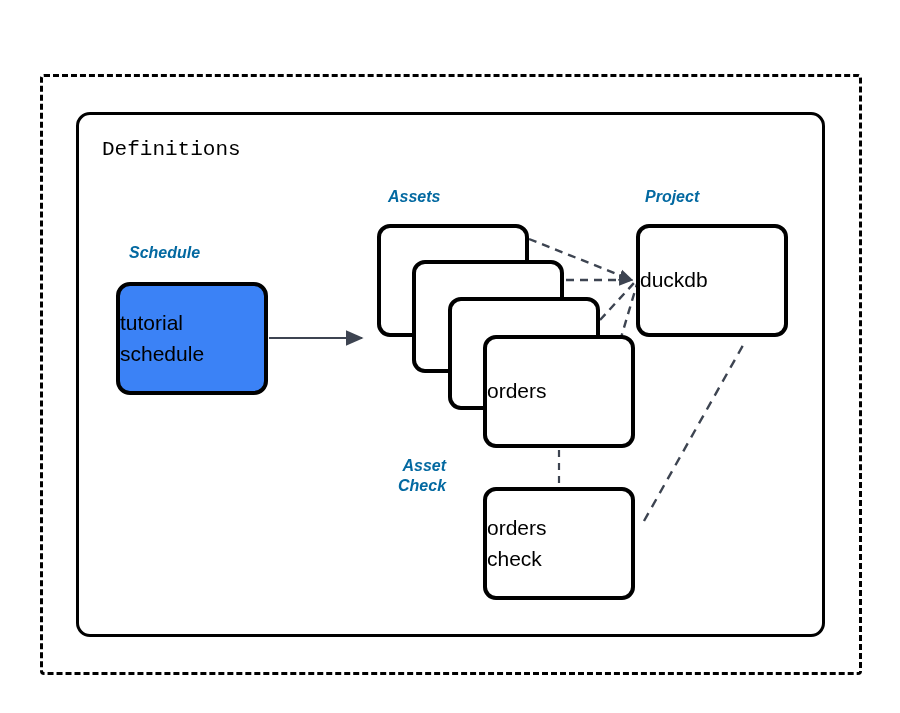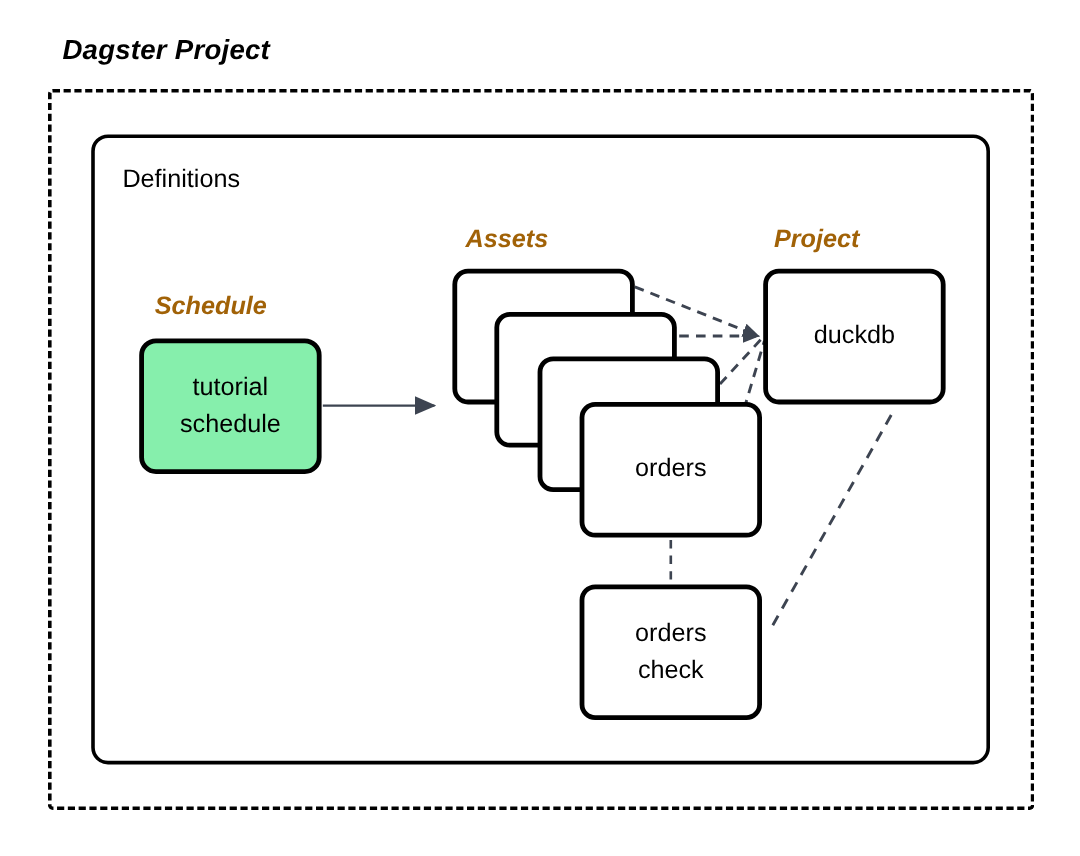--- a/index.html
+++ b/index.html
@@ -63,83 +63,83 @@
     box-sizing: border-box;
     background: transparent;
   }
   .definitions-label {
     position: absolute;
     left: 102px;
     top: 138px;
     font-size: 21px;
     color: #000000;
     white-space: nowrap;
+    font-family: Liberation Mono, monospace;
   }
 
   
   .caption {
     position: absolute;
-    font-size: 21px;
+    font-size: 16px;
     font-style: italic;
     font-weight: bold;
-    color: #a16207;
+    color: #0369a1;
     white-space: nowrap;
     line-height: 1.28;
   }
   .caption-schedule { left: 129px;  top: 243px; }
   .caption-assets   { left: 388px;  top: 187px; }
   .caption-resource { left: 645px;  top: 187px; }
   .caption-check    { left: 398px;  top: 456px; text-align: right; }
 
   
   .node {
     position: absolute;
     box-sizing: border-box;
     border: 4px solid #000000;
     border-radius: 13px;
     background: #ffffff;
     display: flex;
     flex-direction: column;
-    align-items: center;
+    align-items: flex-start;
     justify-content: center;
     font-size: 21px;
     color: #000000;
     line-height: 1.45;
     text-align: center;
   }
   .node-line { display: block; }
 
   
   .node-schedule {
     left: 116px;
     top: 282px;
     width: 152px;
     height: 113px;
-    background: #86efac;
+    background: #3b82f6;
     border-radius: 14px;
   }
 
   
   .node-asset-1 { left: 377px; top: 224px; width: 152px; height: 113px; }
   .node-asset-2 { left: 412px; top: 260px; width: 152px; height: 113px; }
   .node-asset-3 { left: 448px; top: 297px; width: 152px; height: 113px; }
   .node-asset-4 { left: 483px; top: 335px; width: 152px; height: 113px; }
 
   
   .node-resource { left: 636px; top: 224px; width: 152px; height: 113px; }
 
   
   .node-check { left: 483px; top: 487px; width: 152px; height: 113px; }
 </style>
 </head>
 <body>
 
 <div id="canvas">
 
-  <div class="project-title">Dagster Project</div>
 
   <div class="project-boundary"></div>
 
   <div class="definitions-box"></div>
   <div class="definitions-label">Definitions</div>
 
   <svg id="edges" viewBox="0 0 900 713">
     <defs>
       <marker id="arrowhead" markerWidth="9" markerHeight="9" refX="8.2" refY="4.5" orient="auto" markerUnits="strokeWidth">
         <path d="M0,0.6 L9,4.5 L0,8.4 Z" fill="#3d4451"></path>
@@ -177,20 +177,24 @@
       <line x1="644" y1="521" x2="746" y2="340" stroke="#3d4451" stroke-width="2.4" stroke-dasharray="9,7"></line>
     </g>
   </svg>
 
   <div class="caption caption-schedule">Schedule</div>
 
   <div class="caption caption-assets">Assets</div>
 
   <div class="caption caption-resource">Project</div>
 
+  <div class="caption caption-check">
+    <span class="node-line">Asset</span>
+    <span class="node-line">Check</span>
+  </div>
 
   <div class="node node-asset-1">
     <span class="node-line"></span>
     <span class="node-line"></span>
   </div>
 
   <div class="node node-asset-2">
     <span class="node-line"></span>
     <span class="node-line"></span>
   </div>

